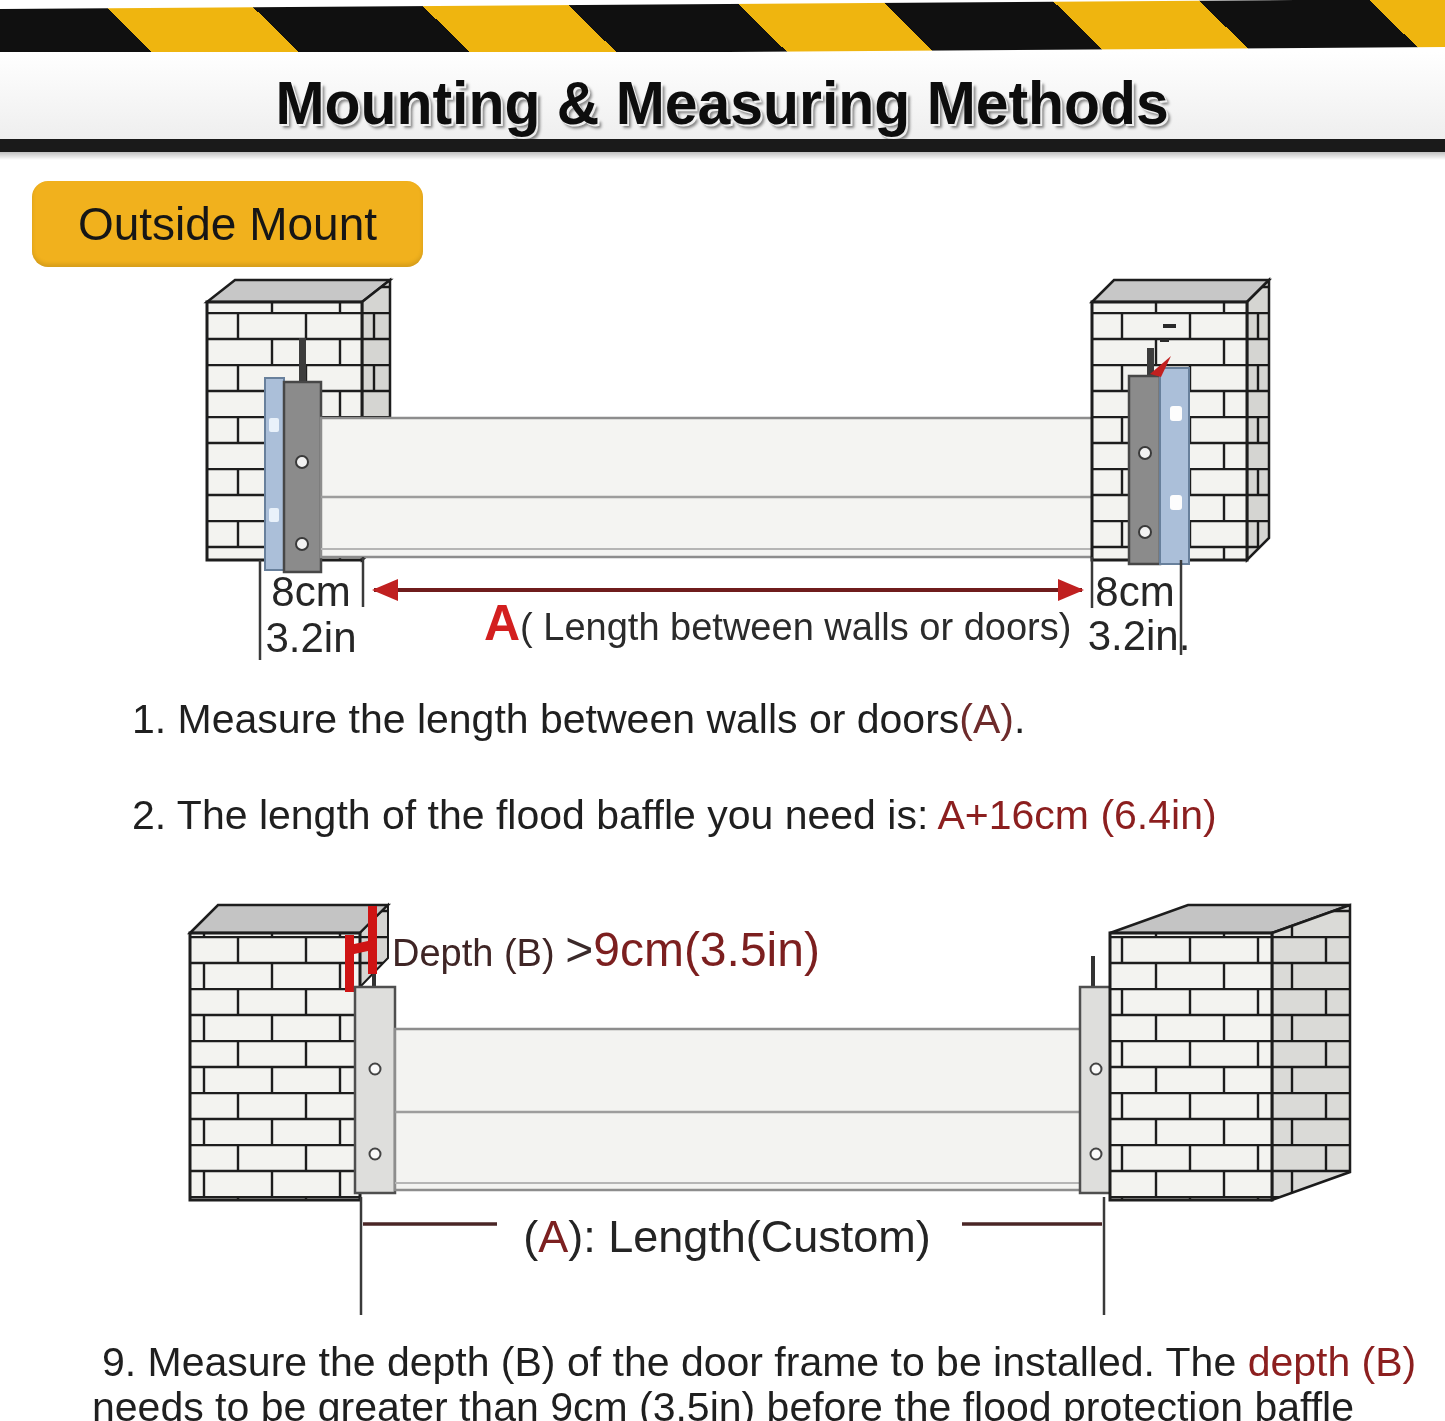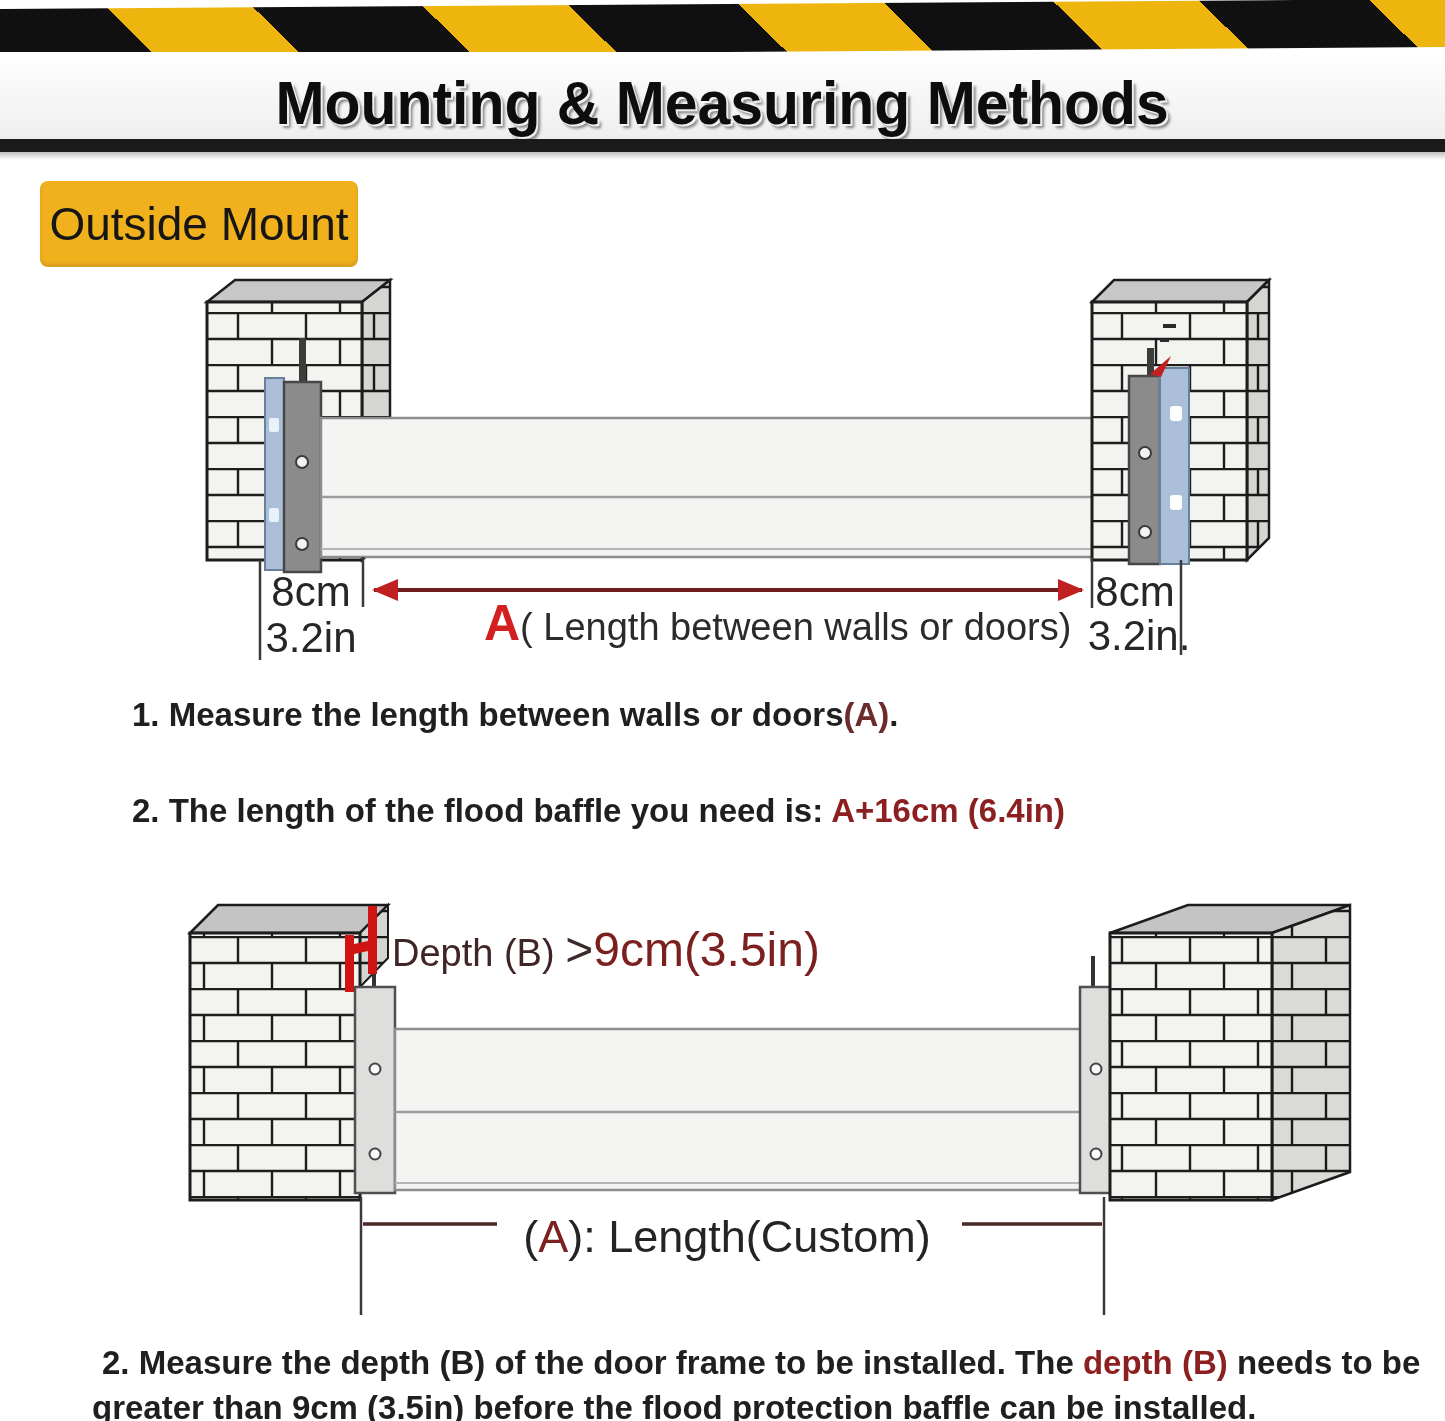--- a/index.html
+++ b/index.html
@@ -14,34 +14,34 @@
         background:linear-gradient(#ffffff,#ececec);
         display:flex;align-items:center;justify-content:center;}
   .title-band h1{margin:0;font-size:62px;font-weight:bold;letter-spacing:0px;color:#0d0d0d;
         transform:scaleX(.95);
         text-shadow:2px 2px 0 rgba(255,255,255,.85), 4px 4px 3px rgba(0,0,0,.45);}
   .black-bar{position:absolute;top:139px;left:0;width:100%;height:13px;background:#1a1a1a;}
   .black-bar:after{content:"";position:absolute;top:13px;left:0;width:100%;height:8px;
         background:linear-gradient(rgba(0,0,0,.25),rgba(0,0,0,0));}
 
   
-  .pill{position:absolute;left:40px;width:318px;background:#f1b11d;border-radius:8px;
+  .pill{position:absolute;left:32px;width:391px;background:#f1b11d;border-radius:16px;
         display:flex;align-items:center;justify-content:center;
         font-size:46px;color:#161616;box-shadow:inset 0 -3px 4px rgba(0,0,0,.12);}
   .pill-outside{top:181px;height:86px;}
   .pill-inside{top:806px;height:88px;}
 
   
   svg.diagram{position:absolute;left:0;}
   svg.diagram text{font-family:"Liberation Sans",sans-serif;}
   #svg-outside{top:265px;}
   #svg-inside{top:895px;}
 
   
-  .step{position:absolute;font-size:33px;color:#1f1f1f;white-space:nowrap;font-weight:bold;}
+  .step{position:absolute;font-size:41px;color:#1f1f1f;white-space:nowrap;}
   .step-wrap{white-space:normal;}
   .em-a{color:#6e2b2b;}
   .em-red{color:#8c1f1f;}
   #o-step1{left:132px;top:696px;}
   #o-step2{left:132px;top:792px;text-align:right;}
   #i-step1{left:98px;top:1290px;}
   #i-step2{left:92px;top:1340px;width:1330px;line-height:45px;text-indent:10px;margin:0;}
 </style>
 </head>
 <body>
@@ -176,15 +176,15 @@
 
     <g>
       <line x1="361" y1="1197" x2="361" y2="1315" stroke="#3a3a3a" stroke-width="2.5"></line>
       <line x1="1104" y1="1197" x2="1104" y2="1315" stroke="#3a3a3a" stroke-width="2.5"></line>
       <line x1="363" y1="1224" x2="497" y2="1224" stroke="#4a2626" stroke-width="3.5"></line>
       <line x1="962" y1="1224" x2="1102" y2="1224" stroke="#4a2626" stroke-width="3.5"></line>
       <text x="727" y="1252" text-anchor="middle" font-size="45" fill="#242424"><tspan>(</tspan><tspan fill="#7c2020">A</tspan><tspan>): Length(Custom)</tspan></text>
     </g>
   </svg>
 
-  <p class="step step-wrap" id="i-step2"><span>2. Measure the depth (B) of the door frame to be installed. The </span><span class="em-red">depth (B)</span><span> needs to be greater than 9cm (3.5in) before the flood protection baffle can be installed.</span></p>
+  <p class="step step-wrap" id="i-step2"><span>9. Measure the depth (B) of the door frame to be installed. The </span><span class="em-red">depth (B)</span><span> needs to be greater than 9cm (3.5in) before the flood protection baffle can be installed.</span></p>
 
 </div>
 
 </body></html>

